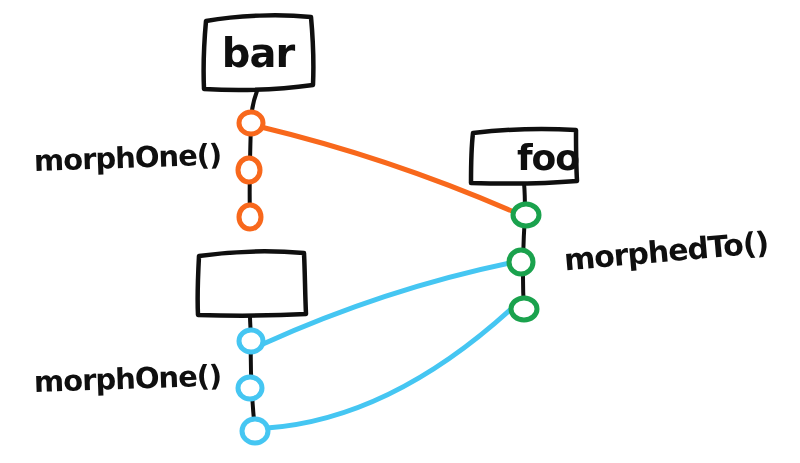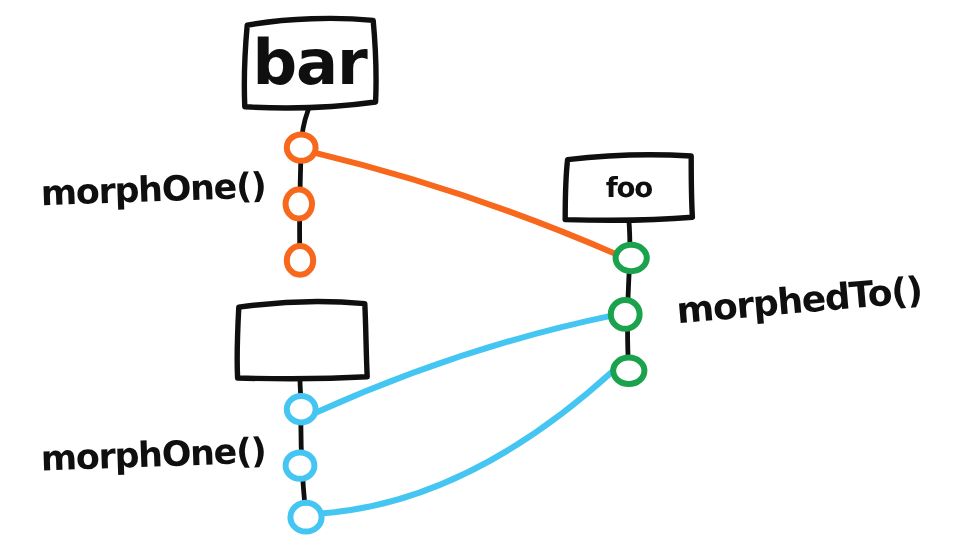--- a/index.html
+++ b/index.html
@@ -82,20 +82,20 @@
       <ellipse class="port green" cx="526" cy="215" rx="13" ry="11"></ellipse>
       <ellipse class="port green" cx="521" cy="262" rx="12" ry="12"></ellipse>
       <ellipse class="port green" cx="524" cy="309" rx="13" ry="11"></ellipse>
 
       <ellipse class="port cyan" cx="251" cy="341" rx="12" ry="11"></ellipse>
       <ellipse class="port cyan" cx="250" cy="388" rx="12" ry="11"></ellipse>
       <ellipse class="port cyan" cx="255" cy="431" rx="13" ry="12"></ellipse>
     </g>
   </svg>
 
-  <div class="label box-label" style="left:258px; top:53px; font-size:52px;">bar</div>
-  <div class="label box-label" style="left:524px; top:157px; font-size:23px;">foo</div>
+  <div class="label box-label" style="left:258px; top:53px; font-size:40px;">bar</div>
+  <div class="label box-label" style="left:548px; top:157px; font-size:36px;">foo</div>
 
   <div class="label anno-label" style="left:34px; top:161px;">morphOne()</div>
   <div class="label anno-label" style="left:564px; top:260px; transform: translate(0,-50%) rotate(-5deg); font-size:30px;">morphedTo()</div>
   <div class="label anno-label" style="left:34px; top:382px;">morphOne()</div>
 
 </div>
 
 </body></html>

